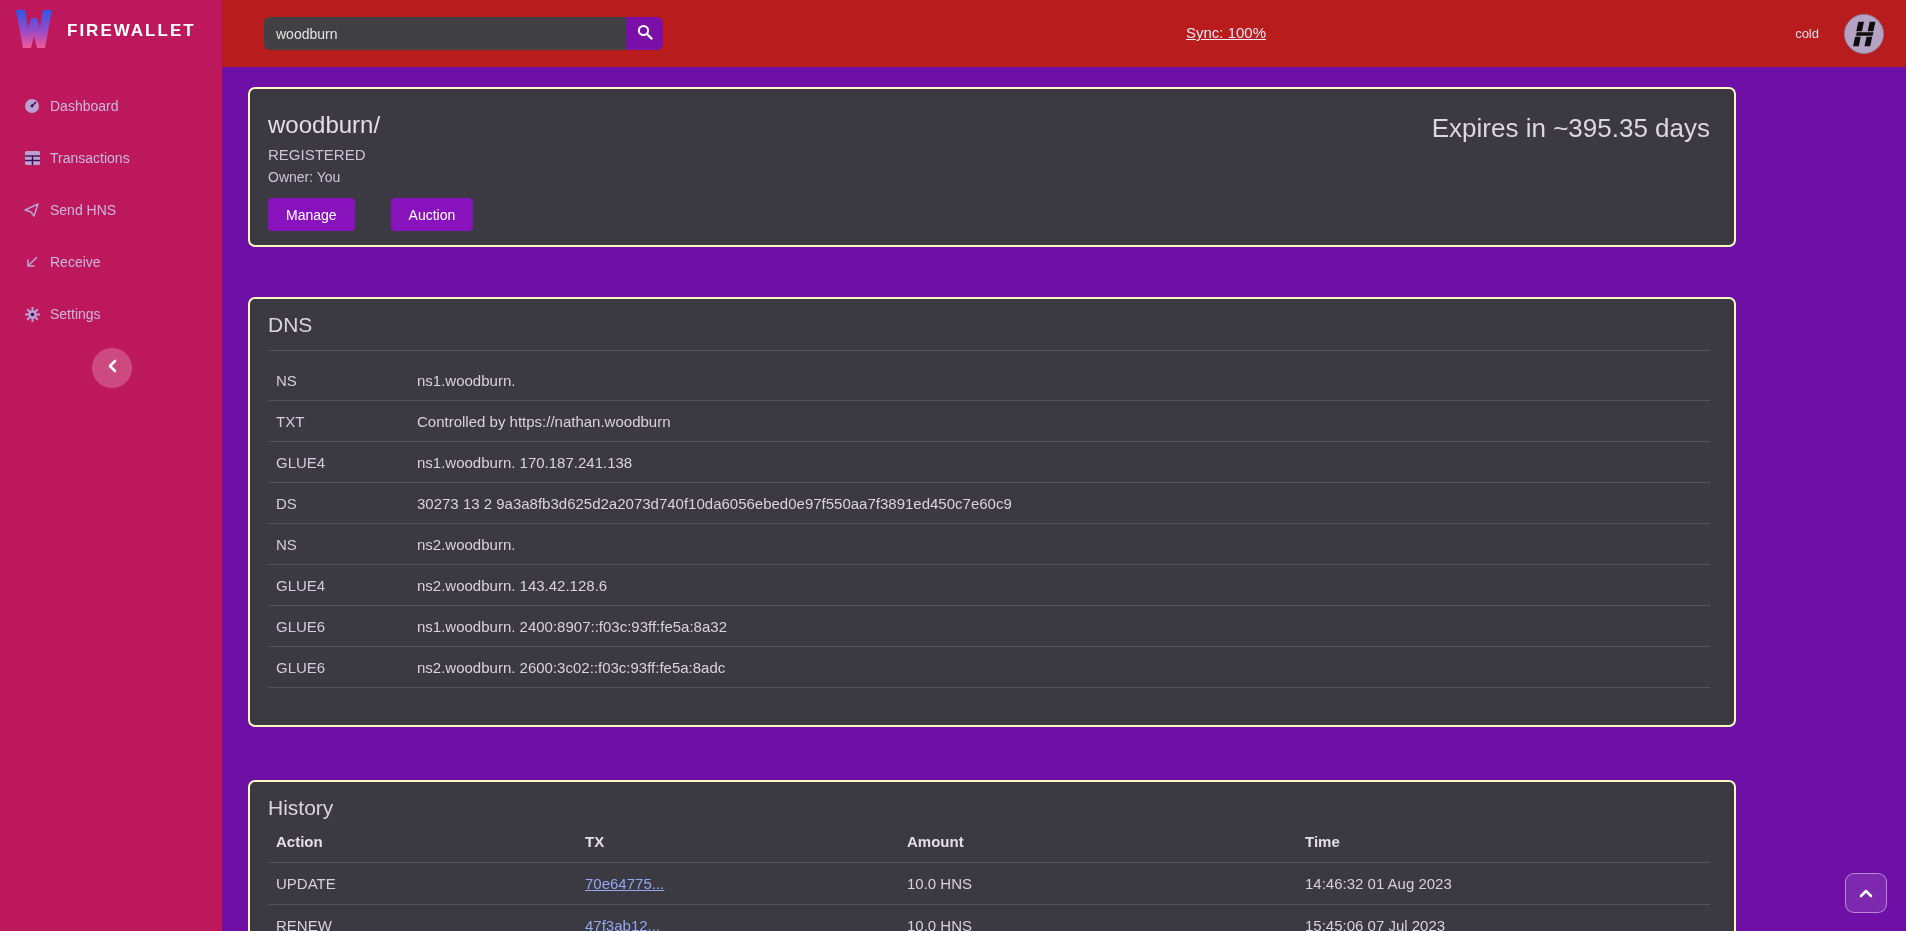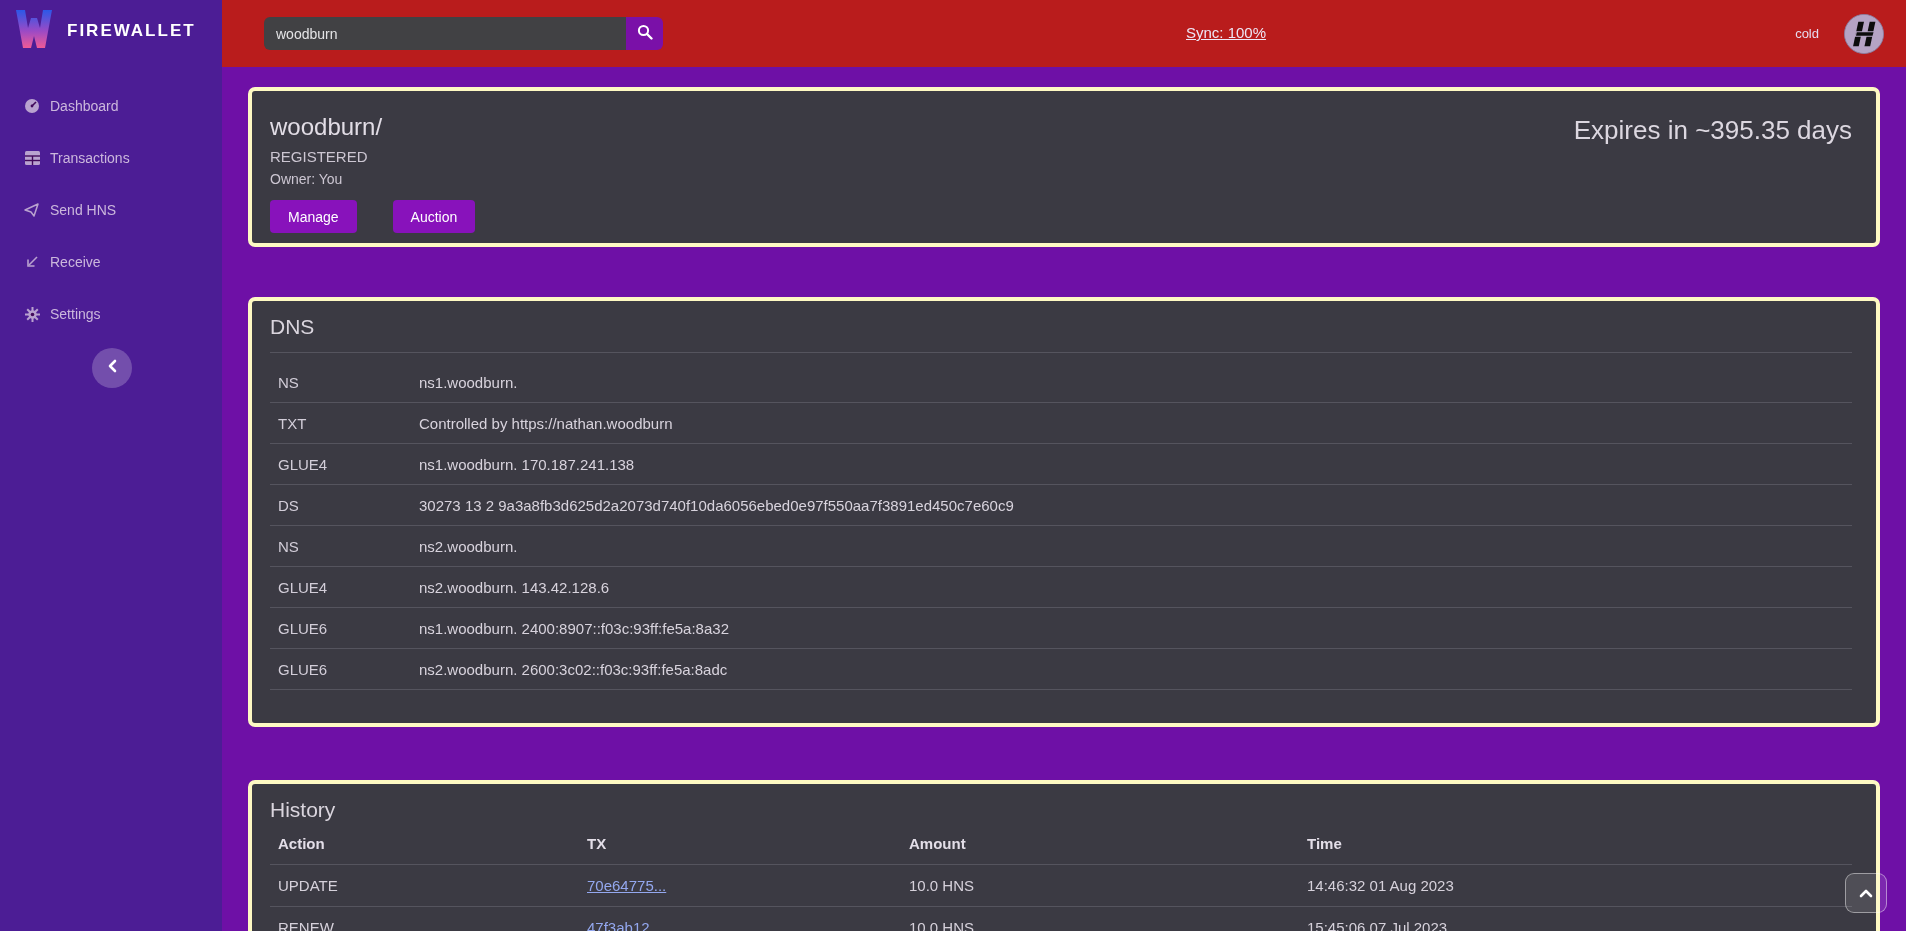--- a/index.html
+++ b/index.html
@@ -1,21 +1,21 @@
 <!DOCTYPE html>
 <html><head>
 <meta charset="utf-8">
 <style>
   * { margin:0; padding:0; box-sizing:border-box; }
   html,body { width:1906px; height:931px; overflow:hidden;
     font-family:"Liberation Sans", sans-serif; background:#6e10a6; }
 
   
   .sidebar { position:absolute; left:0; top:0; width:222px; height:931px;
-    background:#4c1d95; z-index:5; }
+    background:#be185d; z-index:5; }
   .brand { display:flex; align-items:center; gap:13px; padding:10px 14px; height:62px; }
   .brand-name { color:#ffffff; font-weight:bold; font-size:17px; letter-spacing:2px; }
   .nav { margin-top:18px; }
   .nav-item { display:flex; align-items:center; gap:10px; height:52px;
     padding:0 24px; color:#cbb7dc; font-size:14px; cursor:pointer; }
   .nav-item .ico { width:16px; height:16px; display:flex; align-items:center;
     justify-content:center; color:#b9a2cf; }
   .collapse-btn { position:absolute; left:92px; top:348px; width:40px; height:40px;
     border-radius:50%; background:rgba(255,255,255,0.22); display:flex;
     align-items:center; justify-content:center; cursor:pointer; }
@@ -33,22 +33,22 @@
   .sync { position:absolute; left:964px; top:24px; color:#eee6f5; font-size:15px;text-decoration:underline; }
   .wallet-chip { position:absolute; right:22px; top:0; height:67px; display:flex;
     align-items:center; gap:25px; }
   .wallet-name { color:#e6dcef; font-size:13px; }
   .hs-avatar { width:40px; height:40px; border-radius:50%; background:#b5a3c4;
     border:1px solid #8d7b9c; display:flex; align-items:center; justify-content:center;
     overflow:hidden; cursor:pointer; }
 
   
   .main { position:absolute; left:222px; top:67px; width:1684px; height:864px; }
-  .card { position:absolute; left:26px; width:1632px; background:#3b3a43;
-    border:4px solid #fef9c3; border-radius:7px; color:#d6d1db; }
+  .card { position:absolute; left:26px; width:1488px; background:#3b3a43;
+    border:2px solid #fef9c3; border-radius:7px; color:#d6d1db; }
   .card-domain { top:20px; height:160px; padding:14px 24px 18px 18px;
     display:flex; justify-content:space-between; }
   .domain-name { font-size:24px; color:#e2dde6; margin-top:8px; }
   .domain-status { font-size:15px; color:#ccc6d2; margin-top:7px; }
   .domain-owner { font-size:14px; color:#ccc6d2; margin-top:6px; }
   .btn-row { display:flex; gap:36px; margin-top:13px; }
   .btn { background:#8812bb; color:#fff; border:none; border-radius:4px;
     height:33px; padding:0 18px; font-size:14px; cursor:pointer;
     font-family:"Liberation Sans", sans-serif; }
   .expires { font-size:26px; color:#dcd7e0; margin-top:10px; }

